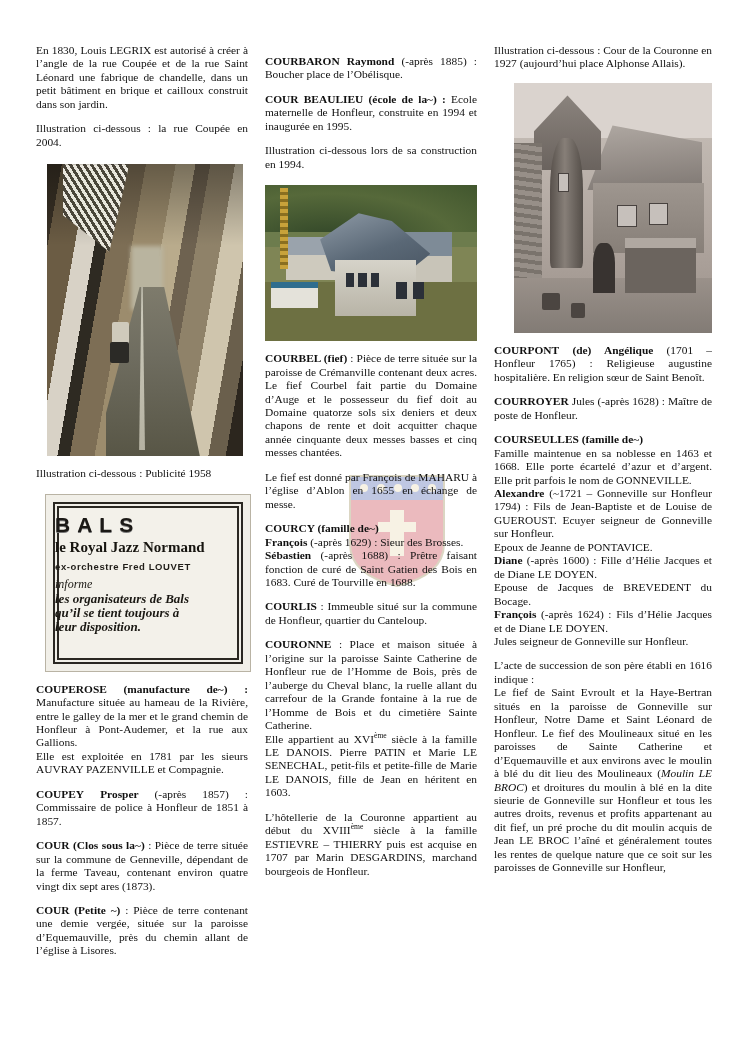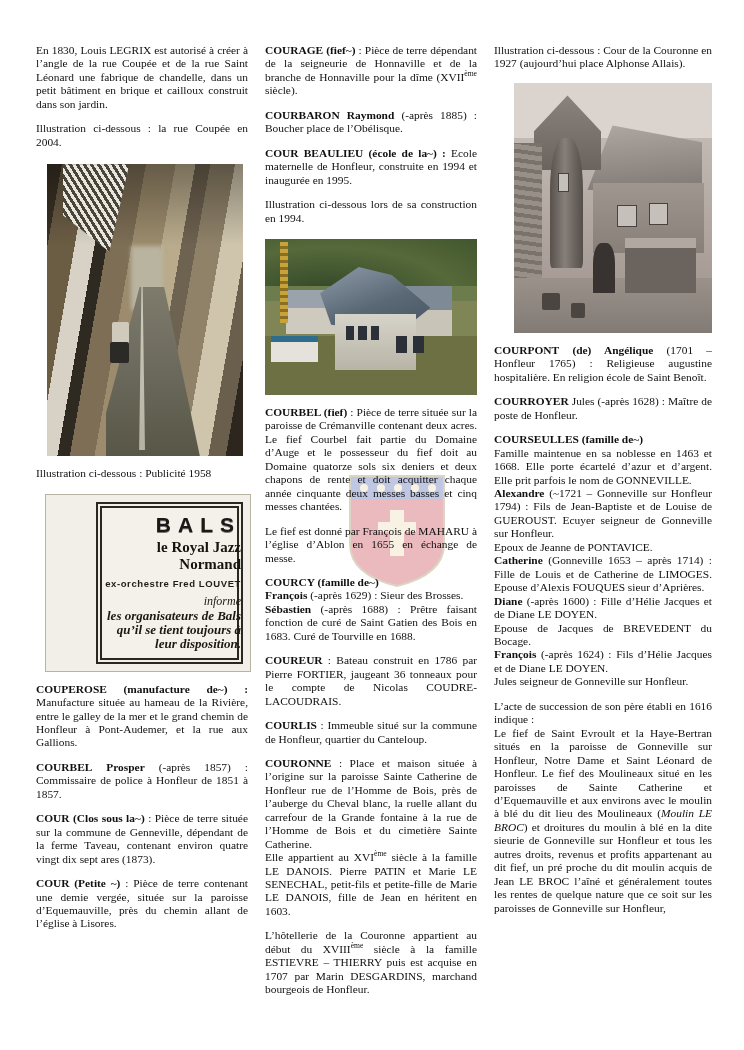--- a/index.html
+++ b/index.html
@@ -124,23 +124,22 @@
     position: relative;
     box-sizing: border-box;
     padding: 5px;
   }
   .ad-in {
     position: absolute;
     left: 7px; top: 7px; right: 7px; bottom: 7px;
     border: 2px solid #2a2722;
     box-shadow: inset 0 0 0 2px #f1efe8, inset 0 0 0 4px #2a2722;
     background: #f3f1ea;
-    text-align: right;
+    text-align: left;
     overflow: hidden;
-    margin-left: 43px;
   }
   .ad-bals {
     margin-top: 9px;
     font-family: "Liberation Sans", sans-serif;
     font-weight: bold;
     font-size: 21px;
     letter-spacing: 7px;
     color: #1b1916;
     text-shadow: 0 1px 0 #777;
   }
@@ -364,32 +363,32 @@
           <div class="ad-orch">ex-orchestre Fred LOUVET</div>
           <div class="ad-informe">informe</div>
           <div class="ad-l1">les organisateurs de Bals</div>
           <div class="ad-l2">qu’il se tient toujours à</div>
           <div class="ad-l3">leur disposition.</div>
 
         </div>
       </div>
 
       <p class="t gap"><b>COUPEROSE</b>		<b>(manufacture de~) :</b><span> Manufacture située au hameau de la Rivière, entre le galley de la mer et le grand chemin de Honfleur à Pont-Audemer, et la rue aux Gallions.</span></p>
-
-      <p class="t gap"><b>COURBEL</b> <b>Prosper</b> <span>(-après 1857) :</span><span> Commissaire de police à Honfleur de 1851 à 1857.</span></p>
+      <p class="t">Elle est exploitée en 1781 par les sieurs AUVRAY PAZENVILLE et Compagnie.</p>
+
+      <p class="t gap"><b>COUPEY</b> <b>Prosper</b> <span>(-après 1857) :</span><span> Commissaire de police à Honfleur de 1851 à 1857.</span></p>
 
       <p class="t gap"><b>COUR (Clos sous la~)</b><span> :</span><span> Pièce de terre située sur la commune de Genneville, dépendant de la ferme Taveau, contenant environ quatre vingt dix sept ares (1873).</span></p>
 
       <p class="t gap"><b>COUR (Petite ~)</b><span> :</span><span> Pièce de terre contenant une demie vergée, située sur la paroisse d’Equemauville, près du chemin allant de l’église à Lisores.</span></p>
 
     </div>
 
     <div class="col c2">
 
-      <p class="t"><b>COURAGE (fief~)</b><span> :</span><span> Pièce de terre dépendant de la seigneurie de Honnaville et de la branche de Honnaville pour la dîme (XVII</span><span class="sup">ème</span><span> siècle).</span></p>
 
       <p class="t gap"><b>COURBARON</b> <b>Raymond</b> <span>(-après 1885) :</span><span> Boucher place de l’Obélisque.</span></p>
 
       <p class="t gap"><b>COUR BEAULIEU</b> <b>(école de la~) :</b><span> Ecole maternelle de Honfleur, construite en 1994 et inaugurée en 1995.</span></p>
 
       <p class="t gap">Illustration ci-dessous lors de sa construction en 1994.</p>
 
       <div class="photo ph-school">
         <div class="hill"></div>
         <div class="wingL"></div>
@@ -405,21 +404,20 @@
         <div class="win" style="left:70%;top:62%;width:5%;height:11%"></div>
       </div>
 
       <p class="t gap"><b>COURBEL (fief)</b><span> :</span><span> Pièce de terre située sur la paroisse de Crémanville contenant deux acres. Le fief Courbel fait partie du Domaine d’Auge et le possesseur du fief doit au Domaine quatorze sols six deniers et deux chapons de rente et doit acquitter chaque année cinquante deux messes basses et cinq messes chantées.</span></p>
       <p class="t gap">Le fief est donné par François de MAHARU à l’église d’Ablon en 1655 en échange de messe.</p>
 
       <p class="t gap"><b>COURCY (famille de~)</b></p>
       <p class="t"><b>François</b> <span>(-après 1629) :</span><span> Sieur des Brosses.</span></p>
       <p class="t"><b>Sébastien</b> <span>(-après 1688) :</span><span> Prêtre faisant fonction de curé de Saint Gatien des Bois en 1683. Curé de Tourville en 1688.</span></p>
 
-      <p class="t gap"><b>COUREUR</b><span> :</span><span> Bateau construit en 1786 par Pierre FORTIER, jaugeant 36 tonneaux pour le compte de Nicolas COUDRE-LACOUDRAIS.</span></p>
 
       <p class="t gap"><b>COURLIS</b><span> :</span><span> Immeuble situé sur la commune de Honfleur, quartier du Canteloup.</span></p>
 
       <p class="t gap"><b>COURONNE</b><span> :</span><span> Place et maison située à l’origine sur la paroisse Sainte Catherine de Honfleur rue de l’Homme de Bois, près de l’auberge du Cheval blanc, la ruelle allant du carrefour de la Grande fontaine à la rue de l’Homme de Bois et du cimetière Sainte Catherine.</span></p>
       <p class="t"><span>Elle appartient au XVI</span><span class="sup">ème</span><span> siècle à la famille LE DANOIS. Pierre PATIN et Marie LE SENECHAL, petit-fils et petite-fille de Marie LE DANOIS, fille de Jean en héritent en 1603.</span></p>
       <p class="t gap"><span>L’hôtellerie de la Couronne appartient au début du XVIII</span><span class="sup">ème</span><span> siècle à la famille ESTIEVRE – THIERRY puis est acquise en 1707 par Marin DESGARDINS, marchand bourgeois de Honfleur.</span></p>
 
     </div>
 
     <div class="col c3">
@@ -436,31 +434,30 @@
         <div class="ground"></div>
         <div class="shed2"></div>
         <div class="door"></div>
         <div class="w" style="left:52%;top:49%;width:9%;height:8%"></div>
         <div class="w" style="left:68%;top:48%;width:9%;height:8%"></div>
         <div class="w" style="left:22%;top:36%;width:5%;height:7%"></div>
         <div class="bucket" style="left:14%;top:84%;width:9%;height:7%"></div>
         <div class="bucket" style="left:29%;top:88%;width:7%;height:6%"></div>
       </div>
 
-      <p class="t gap"><b>COURPONT</b> <b>(de) Angélique</b> <span>(1701 – Honfleur 1765) :</span><span> Religieuse augustine hospitalière. En religion école de Saint Benoît.</span></p>
+      <p class="t gap"><b>COURPONT</b> <b>(de) Angélique</b> <span>(1701 – Honfleur 1765) :</span><span> Religieuse augustine hospitalière. En religion sœur de Saint Benoît.</span></p>
 
       <p class="t gap"><b>COURROYER</b> <span>Jules</span> <span>(-après 1628) :</span><span> Maître de poste de Honfleur.</span></p>
 
       <p class="t gap"><b>COURSEULLES (famille de~)</b></p>
       <p class="t">Famille maintenue en sa noblesse en 1463 et 1668. Elle porte écartelé d’azur et d’argent. Elle prit parfois le nom de GONNEVILLE.</p>
 
       <p class="t"><b>Alexandre</b> <span>(~1721 – Gonneville sur Honfleur 1794) :</span><span> Fils de Jean-Baptiste et de Louise de GUEROUST. Ecuyer seigneur de Gonneville sur Honfleur.</span></p>
       <p class="t">Epoux de Jeanne de PONTAVICE.</p>
 
-      <p class="t"><b>Catherine</b> <span>(Gonneville 1653 – après 1714) :</span><span> Fille de Louis et de Catherine de LIMOGES. Epouse d’Alexis FOUQUES sieur d’Aprières.</span></p>
 
       <p class="t"><b>Diane</b> <span>(-après 1600) :</span><span> Fille d’Hélie Jacques et de Diane LE DOYEN.</span></p>
       <p class="t">Epouse de Jacques de BREVEDENT du Bocage.</p>
 
       <p class="t"><b>François</b> <span>(-après 1624) :</span><span> Fils d’Hélie Jacques et de Diane LE DOYEN.</span></p>
       <p class="t">Jules seigneur de Gonneville sur Honfleur.</p>
 
       <p class="t gap">L’acte de succession de son père établi en 1616 indique :</p>
 
       <p class="t"><span>Le fief de Saint Evroult et la Haye-Bertran situés en la paroisse de Gonneville sur Honfleur, Notre Dame et Saint Léonard de Honfleur. Le fief des Moulineaux situé en les paroisses de Sainte Catherine et d’Equemauville et aux environs avec le moulin à blé du dit lieu des Moulineaux (</span><i class="it">Moulin LE BROC</i><span>) et droitures du moulin à blé en la dite sieurie de Gonneville sur Honfleur et tous les autres droits, revenus et profits appartenant au dit fief, un pré proche du dit moulin acquis de Jean LE BROC l’aîné et généralement toutes les rentes de quelque nature que ce soit sur les paroisses de Gonneville sur Honfleur,</span></p>

